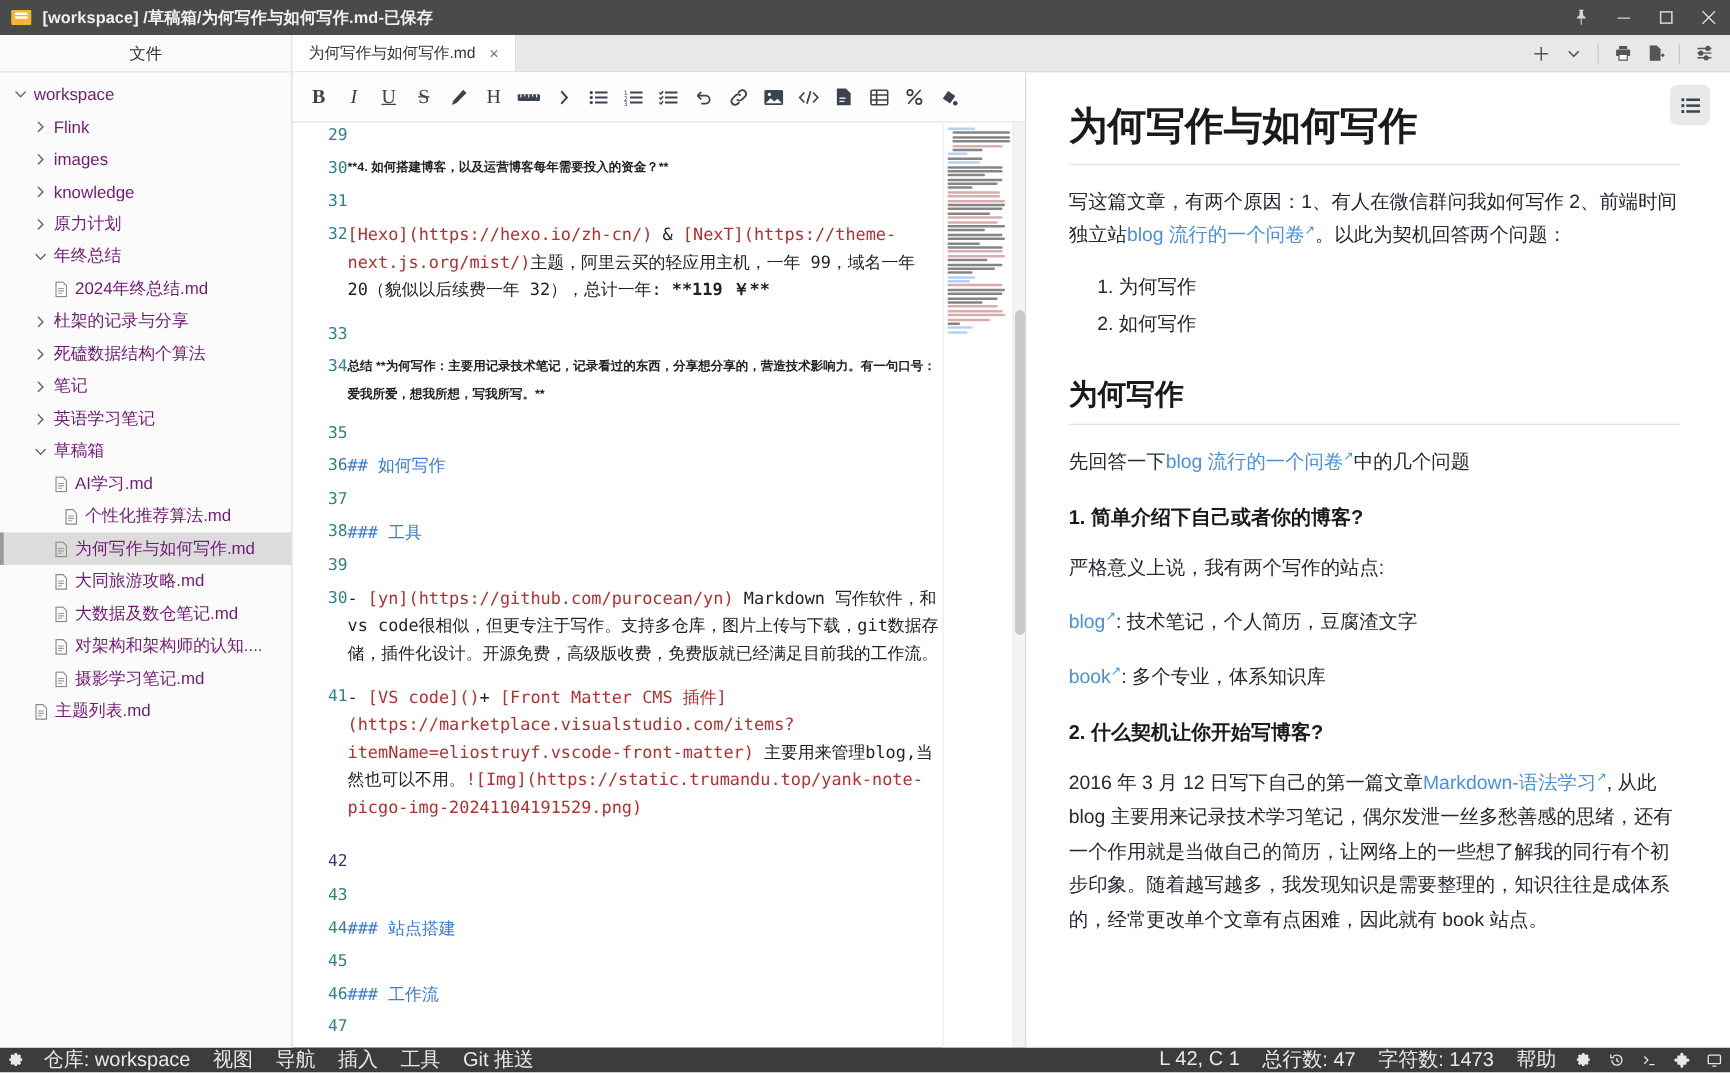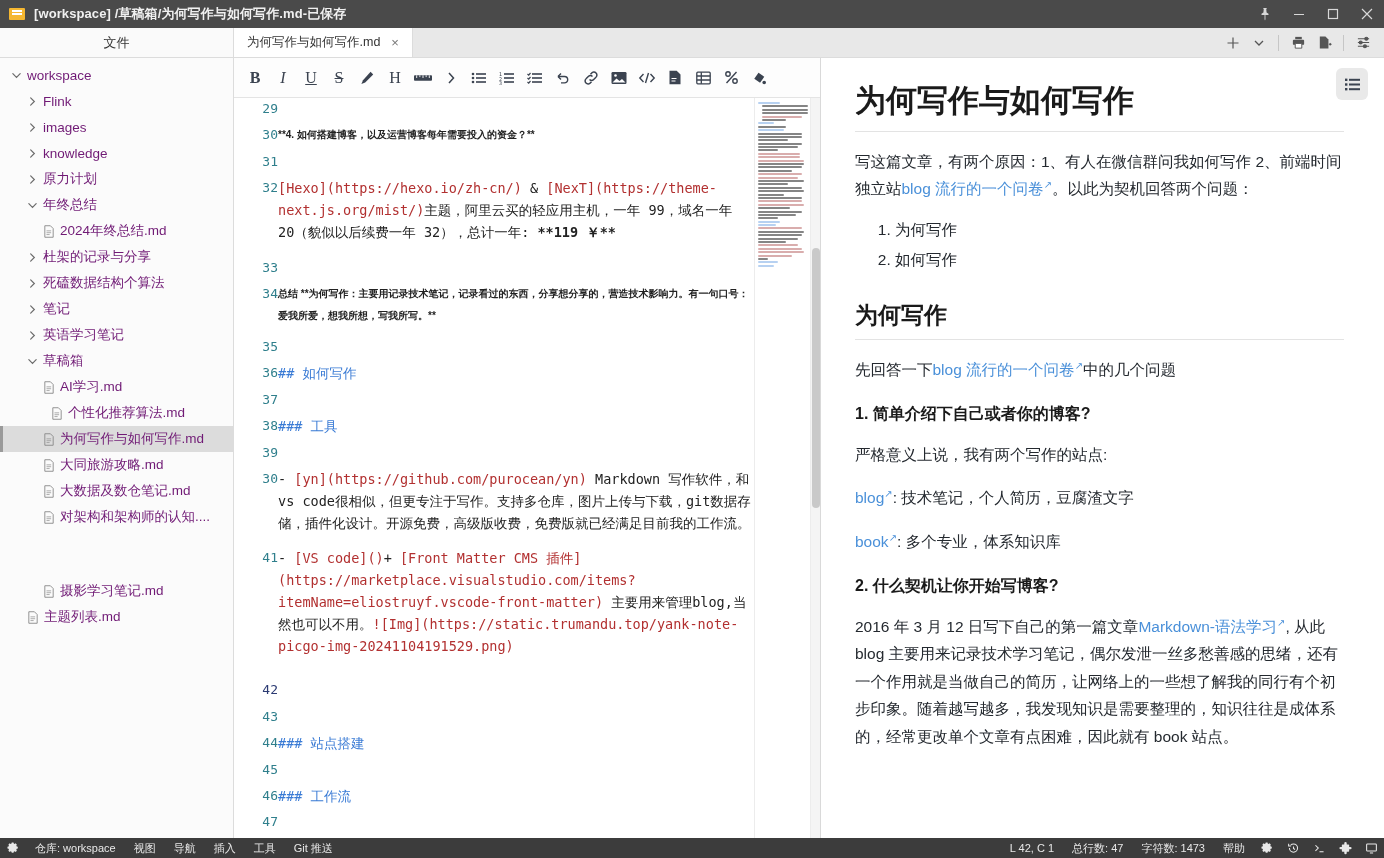--- a/index.html
+++ b/index.html
@@ -143,21 +143,21 @@
   }
   .pv-h3 { font-size: 16px; font-weight: bold; color:#1a1a1a; margin: 20px 0 0 0; }
   .pv-p { font-size: 15.5px; color: #24292f; line-height: 1.78; margin: 16px 0 0 0; }
   .pv-ol { margin: 12px 0 0 0; padding-left: 40px; font-size: 15.5px; color:#24292f; line-height: 1.95; }
   .pv-a { color: #4a90d9; text-decoration: none; }
   .extlink { font-size: 10px; vertical-align: super; color:#4a90d9; }
 
   
   .statusbar {
     height: 20px; flex: 0 0 20px; background: #3c3c3c; color:#e8e8e8;
-    display:flex; align-items:center; font-size: 11px; user-select:none;
+    display:flex; align-items:center; font-size: 16px; user-select:none;
   }
   .sb-item { padding: 0 9px; height:20px; display:flex; align-items:center; white-space:nowrap; }
   .sb-spacer { flex:1 1 auto; }
   .sb-ic { display:flex; align-items:center; justify-content:center; width:26px; height:20px; }
 </style>
 </head>
 <body>
 
 <div class="app">
 
@@ -384,21 +384,21 @@
         </div>
         <div class="tree-row" style="padding-left: 40px;">
           <span class="doc-ic">
             <svg width="12" height="13" viewBox="0 0 12 14">
               <path d="M1.5 0.8h6L10.5 3.8v9.4h-9z" fill="none" stroke="#8a8a8a" stroke-width="1"></path>
               <path d="M3.3 6.3h5M3.3 8.3h5M3.3 10.3h3.4" stroke="#9c9c9c" stroke-width="0.9"></path>
             </svg>
           </span>
           <span class="tree-label" style="margin-left: 3px;">对架构和架构师的认知....</span>
         </div>
-        <div class="tree-row" style="padding-left: 40px; margin-top: 48px;">
+        <div class="tree-row" style="padding-left: 40px;">
           <span class="doc-ic">
             <svg width="12" height="13" viewBox="0 0 12 14">
               <path d="M1.5 0.8h6L10.5 3.8v9.4h-9z" fill="none" stroke="#8a8a8a" stroke-width="1"></path>
               <path d="M3.3 6.3h5M3.3 8.3h5M3.3 10.3h3.4" stroke="#9c9c9c" stroke-width="0.9"></path>
             </svg>
           </span>
           <span class="tree-label" style="margin-left: 3px;">摄影学习笔记.md</span>
         </div>
         <div class="tree-row" style="padding-left: 24px;">
           <span class="doc-ic">

